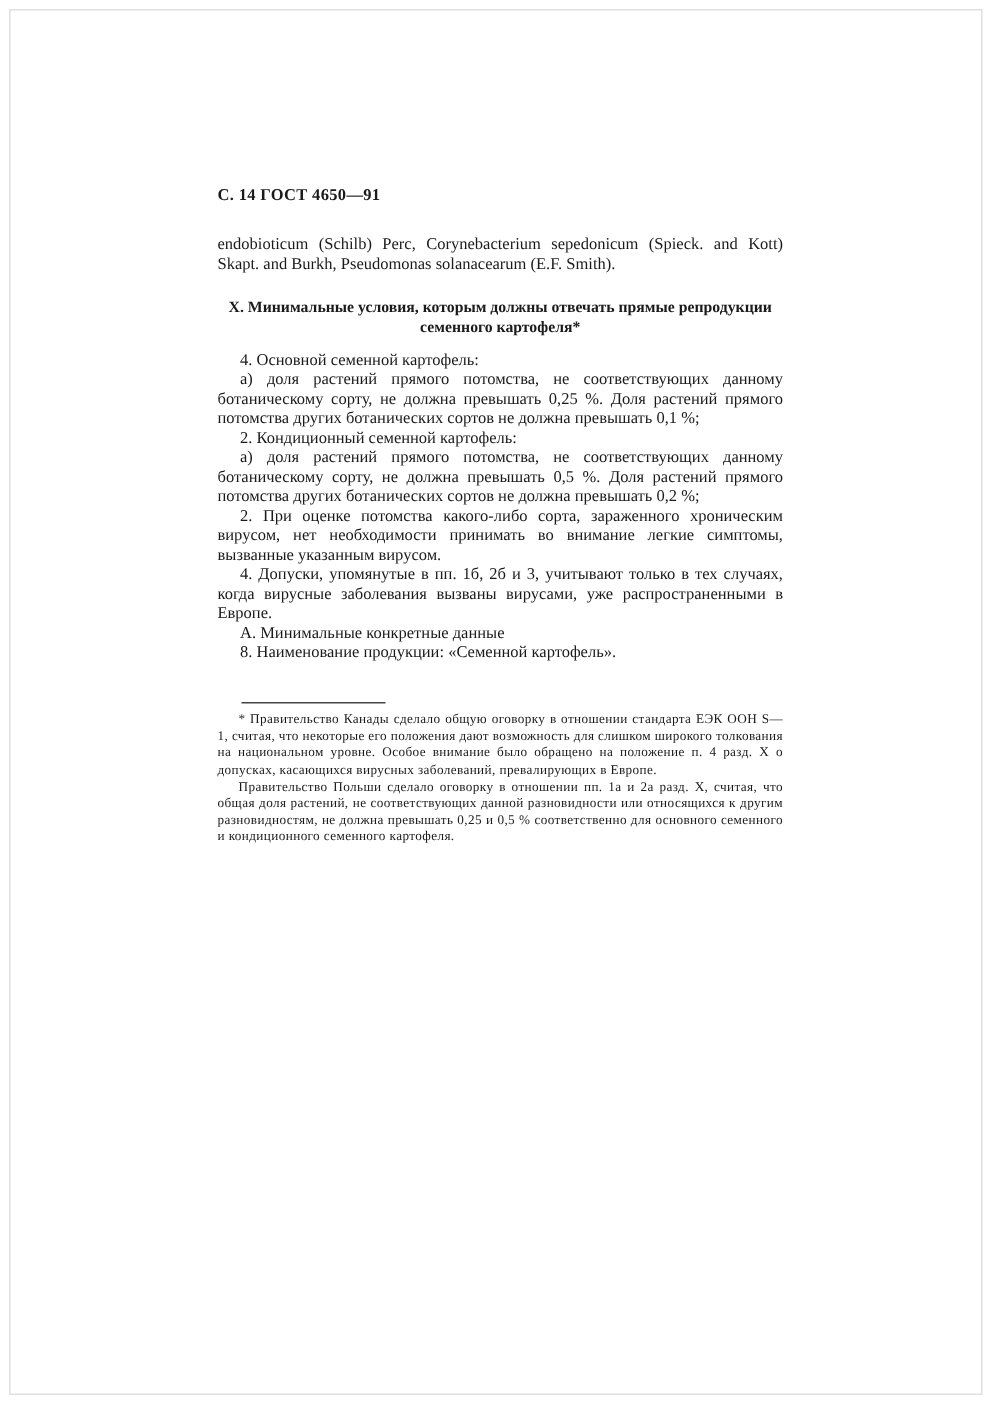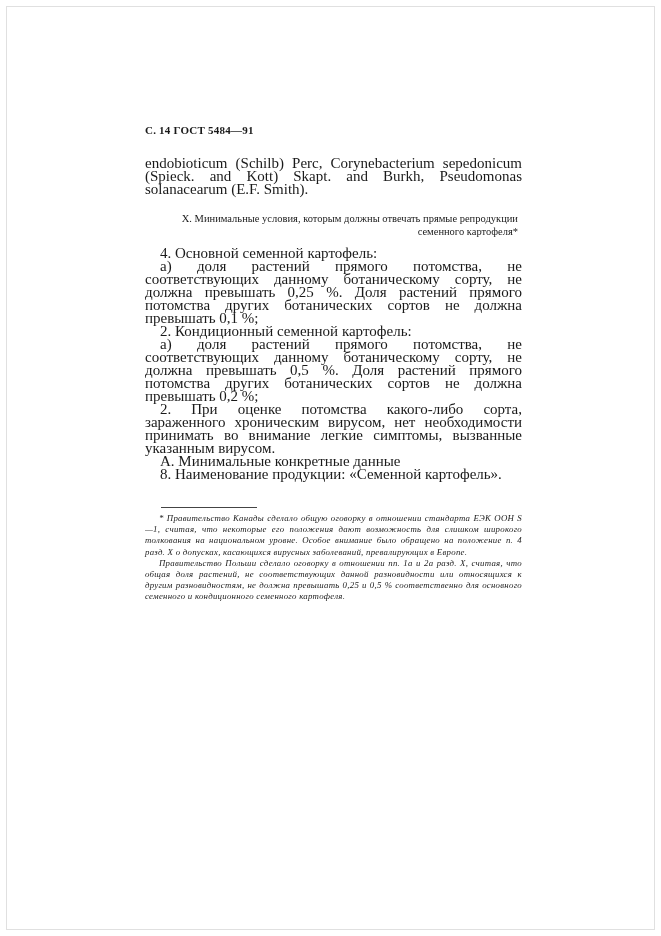--- a/index.html
+++ b/index.html
@@ -30,71 +30,71 @@
     width: 377px;
   }
   .doc-header {
     font-weight: bold;
     font-size: 11px;
     letter-spacing: 0.02em;
     margin-bottom: 21px;
   }
   p {
     margin: 0;
-    font-size: 15px;
+    font-size: 11px;
     line-height: 13px;
     text-align: justify;
     text-indent: 15px;
   }
   p.no-indent {
     text-indent: 0;
   }
   .section-title {
-    font-weight: normal;
+    font-weight: bold;
     font-size: 10.5px;
     line-height: 13px;
-    text-align: right;
+    text-align: center;
     margin: 16px 4px 9px 4px;
   }
   .section-title-xi {
     margin: 19px 4px 11px 4px;
   }
   .footnote-rule {
     width: 96px;
     border: none;
     border-top: 1px solid #444;
     margin: 26px 0 5px 16px;
   }
   .footnote p {
     font-size: 8.8px;
     line-height: 11.2px;
     letter-spacing: 0.03em;
     text-indent: 14px;
-    font-style: italic;
   }
 </style>
 </head>
 <body>
 
 <div class="page">
   <div class="scan-frame"></div>
 
   <div class="content">
 
-    <div class="doc-header">С. 14 ГОСТ 5484—91</div>
+    <div class="doc-header">С. 14 ГОСТ 4650—91</div>
 
     <p class="no-indent">endobioticum (Schilb) Perc, Corynebacterium sepedonicum (Spieck. and Kott) Skapt. and Burkh, Pseudomonas solanacearum (E.F. Smith).</p>
 
     <div class="section-title">X. Минимальные условия, которым должны отвечать прямые репродукции семенного картофеля*</div>
 
     <p>4. Основной семенной картофель:</p>
     <p>а) доля растений прямого потомства, не соответствующих данному ботаническому сорту, не должна превышать 0,25 %. Доля растений прямого потомства других ботанических сортов не должна превышать 0,1 %;</p>
     <p>2. Кондиционный семенной картофель:</p>
     <p>а) доля растений прямого потомства, не соответствующих данному ботаническому сорту, не должна превышать 0,5 %. Доля растений прямого потомства других ботанических сортов не должна превышать 0,2 %;</p>
     <p>2. При оценке потомства какого-либо сорта, зараженного хроническим вирусом, нет необходимости принимать во внимание легкие симптомы, вызванные указанным вирусом.</p>
+    <p>4. Допуски, упомянутые в пп. 1б, 2б и 3, учитывают только в тех случаях, когда вирусные заболевания вызваны вирусами, уже распространенными в Европе.</p>
 
 
     <p>А. Минимальные конкретные данные</p>
     <p>8. Наименование продукции: «Семенной картофель».</p>
 
     <hr class="footnote-rule">
 
     <div class="footnote">
       <p>* Правительство Канады сделало общую оговорку в отношении стандарта ЕЭК ООН S—1, считая, что некоторые его положения дают возможность для слишком широкого толкования на национальном уровне. Особое внимание было обращено на положение п. 4 разд. X о допусках, касающихся вирусных заболеваний, превалирующих в Европе.</p>
       <p>Правительство Польши сделало оговорку в отношении пп. 1а и 2а разд. X, считая, что общая доля растений, не соответствующих данной разновидности или относящихся к другим разновидностям, не должна превышать 0,25 и 0,5 % соответственно для основного семенного и кондиционного семенного картофеля.</p>

